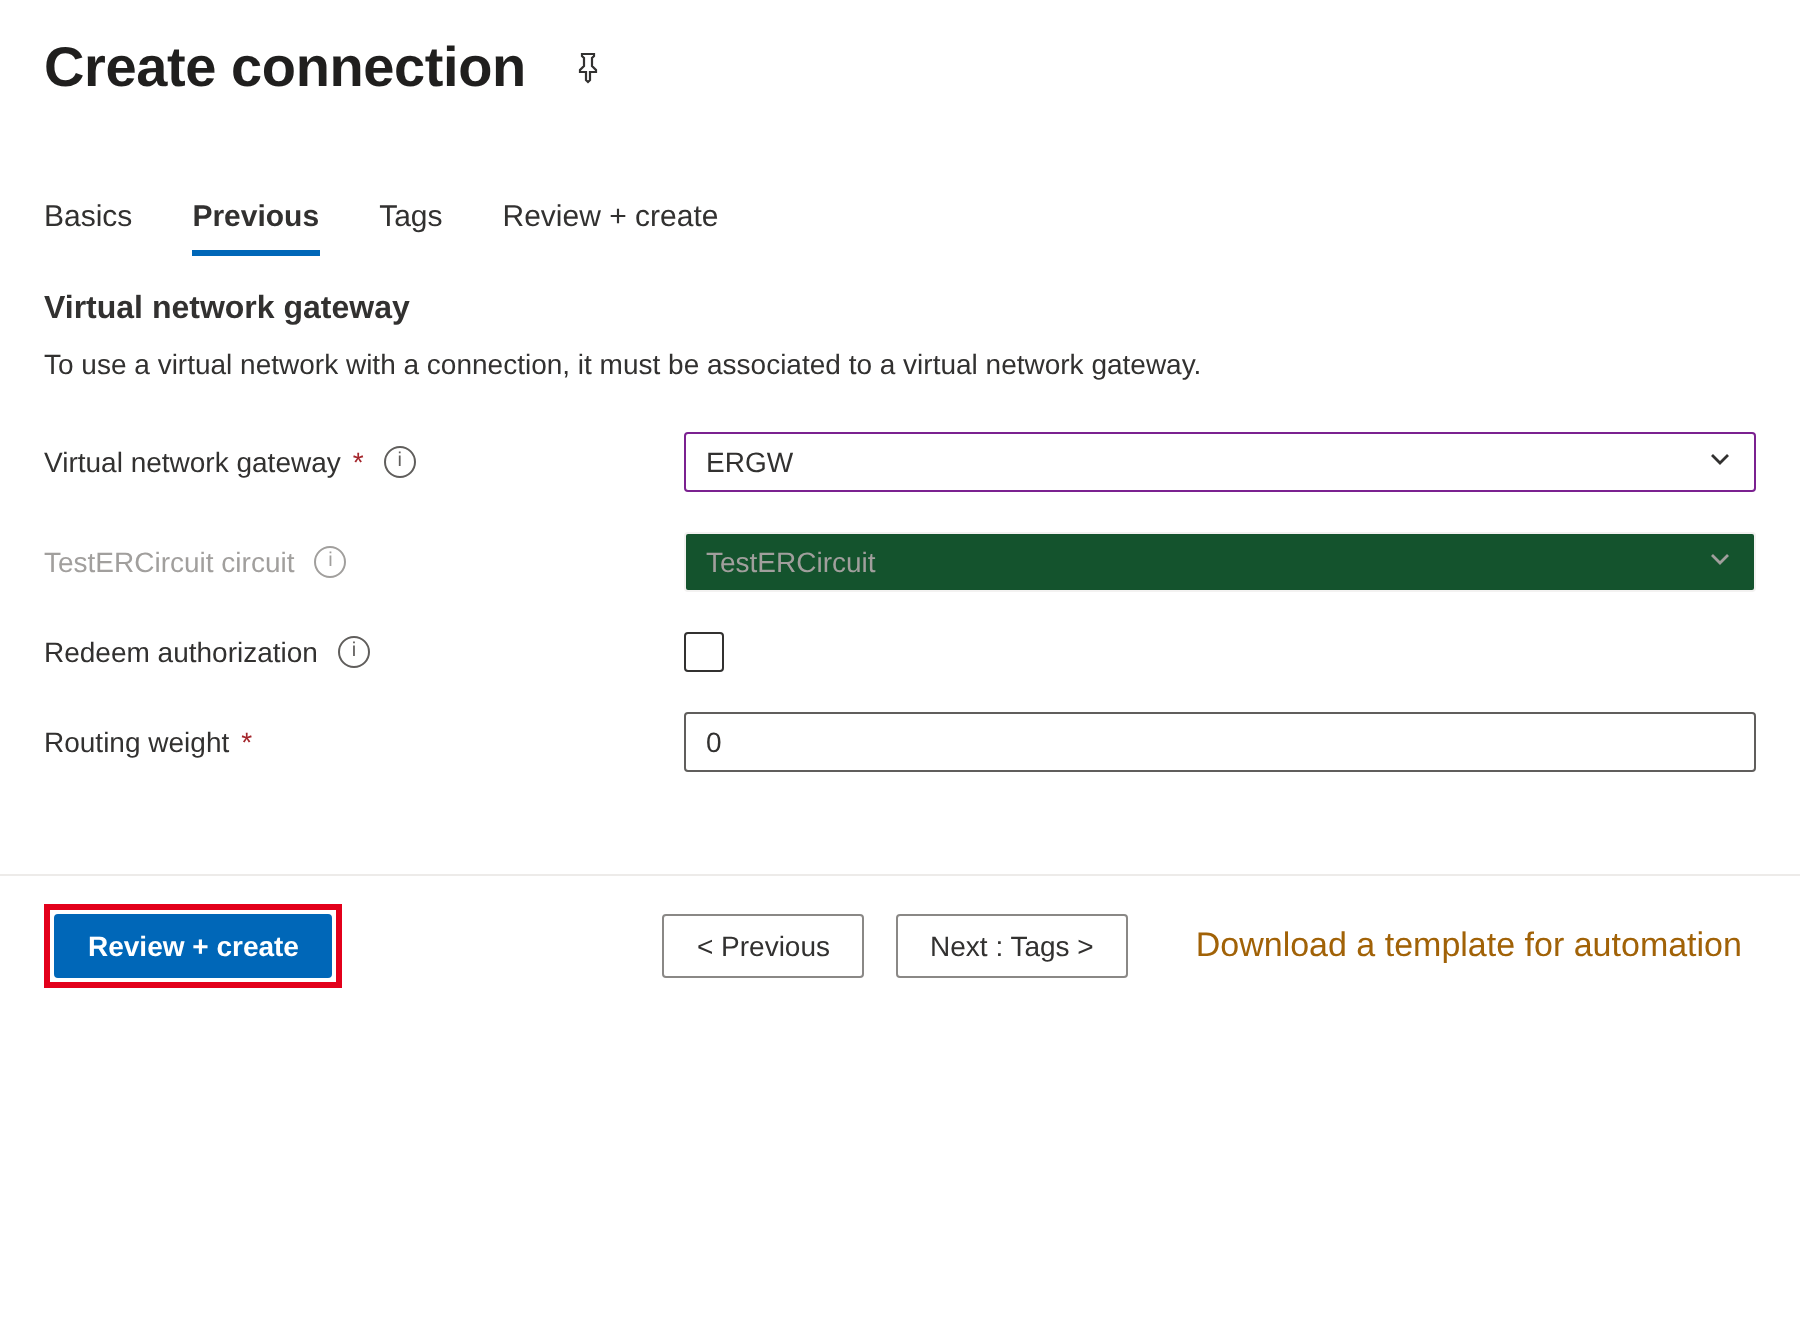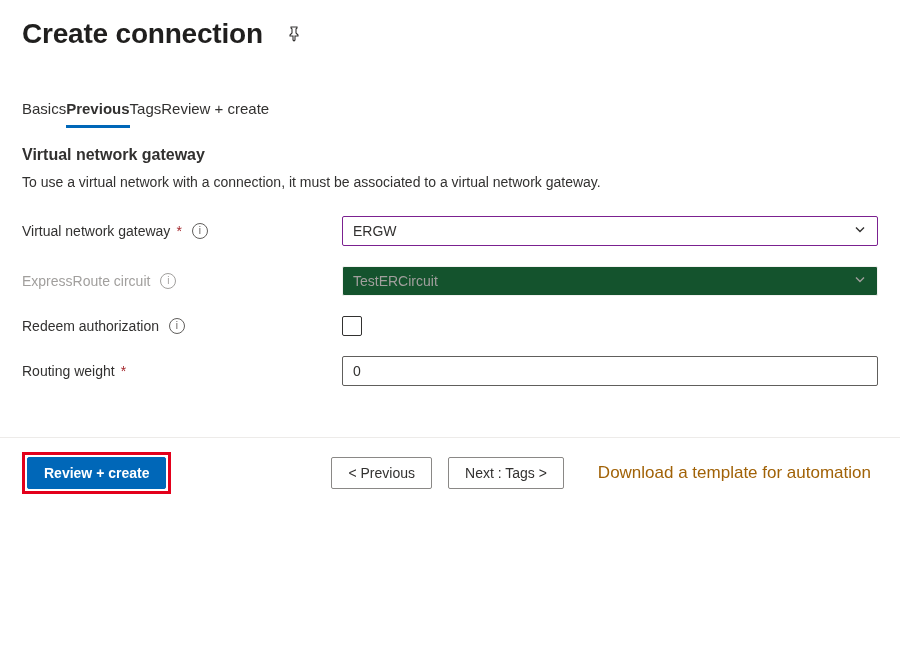--- a/index.html
+++ b/index.html
@@ -36,20 +36,21 @@
     width: 18px;
     height: 18px;
     color: #323130;
     display: inline-flex;
     align-items: center;
     justify-content: center;
   }
   
   .tabs {
     display: flex;
+    gap: 30px;
     padding: 0 22px;
     margin-top: 50px;
     border-bottom: none;
   }
   .tab {
     font-size: 15px;
     color: #323130;
     padding-bottom: 8px;
     cursor: pointer;
     font-weight: 400;
@@ -244,21 +245,21 @@
             <svg width="14" height="14" viewBox="0 0 14 14">
                 <path d="M3 5l4 4 4-4" stroke="#323130" stroke-width="1.4" fill="none"></path>
               </svg>
           </span>
         </div>
       </div>
     </div>
 
     <div class="form-row">
       <div class="form-label disabled">
-        <span>ExpressRoute circuit</span>
+        <span>TestERCircuit circuit</span>
         <span class="info-icon disabled">i</span>
       </div>
       <div class="form-control">
         <div class="select disabled">
           <span>TestERCircuit</span>
           <span class="chevron">
             <svg width="14" height="14" viewBox="0 0 14 14">
                 <path d="M3 5l4 4 4-4" stroke="#a19f9d" stroke-width="1.4" fill="none"></path>
               </svg>
           </span>

